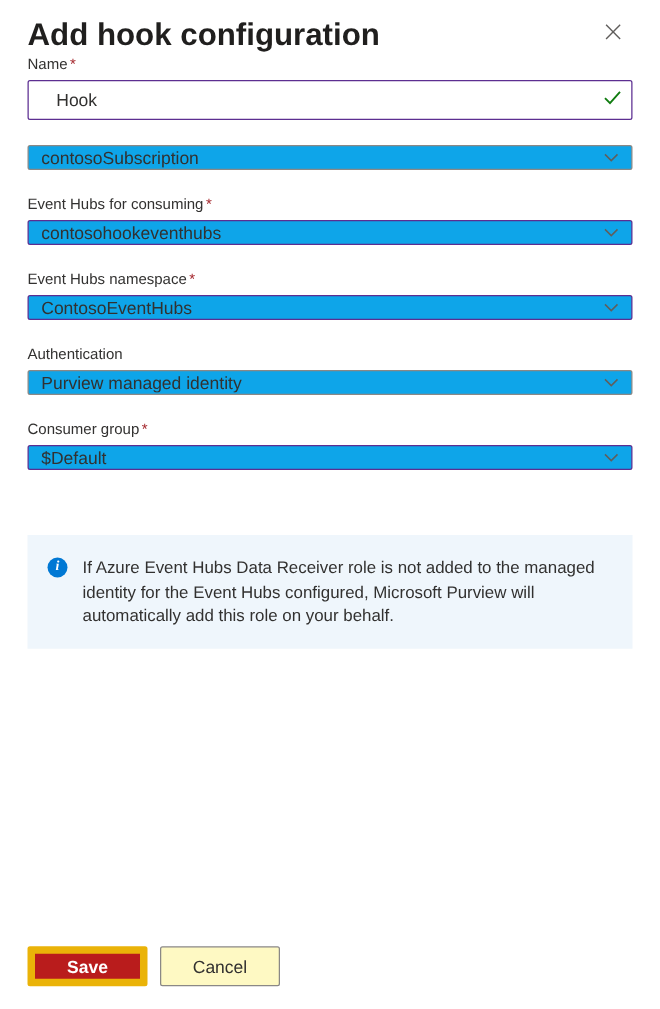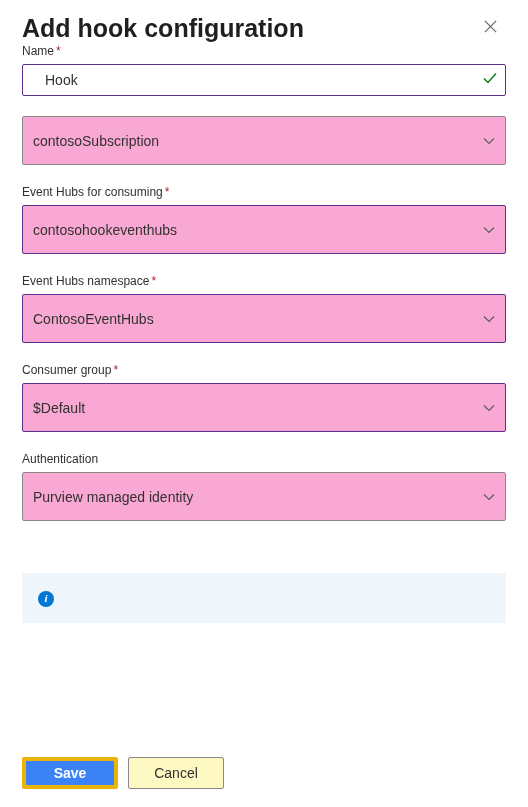--- a/index.html
+++ b/index.html
@@ -68,24 +68,24 @@
   .check-icon {
     position: absolute;
     right: 8px;
     color: #107C10;
   }
   .check-icon svg { width: 16px; height: 16px; }
   .select-wrap {
     position: relative;
     display: flex;
     align-items: center;
-    height: 49px;
+    height: 20px;
     border: 1px solid #8A8886;
     border-radius: 2px;
-    background: #f9a8d4;
+    background: #0ea5e9;
     cursor: pointer;
   }
   .select-wrap.purple-border { border-color: #5C2E91; }
   .select-value {
     flex: 1;
     padding: 0 10px;
     font-size: 14px;
     color: #323130;
     overflow: hidden;
     white-space: nowrap;
@@ -136,23 +136,23 @@
     padding: 0 18px;
     font-size: 14px;
     border-radius: 2px;
     cursor: pointer;
     display: flex;
     align-items: center;
     justify-content: center;
     font-weight: 600;
   }
   .btn-primary {
-    background: #3b82f6;
+    background: #b91c1c;
     color: #fff;
-    border: 4px solid #eab308;
+    border: 6px solid #eab308;
   }
   .btn-secondary {
     background: #fef9c3;
     color: #323130;
     border: 1px solid #8A8886;
     font-weight: 400;
   }
 </style>
 </head>
 <body>
@@ -219,48 +219,49 @@
       <div class="chevron">
         <svg viewBox="0 0 12 12" fill="none" stroke="currentColor" stroke-width="1.2">
             <polyline points="1,3.5 6,8.5 11,3.5"></polyline>
           </svg>
       </div>
     </div>
   </div>
 
   <div class="field-group">
     <div class="field-label">
+      <span>Authentication</span>
+    </div>
+    <div class="select-wrap">
+      <div class="select-value">Purview managed identity</div>
+      <div class="chevron">
+        <svg viewBox="0 0 12 12" fill="none" stroke="currentColor" stroke-width="1.2">
+            <polyline points="1,3.5 6,8.5 11,3.5"></polyline>
+          </svg>
+      </div>
+    </div>
+  </div>
+
+  <div class="field-group">
+    <div class="field-label">
       <span>Consumer group</span><span class="required-star">*</span>
     </div>
     <div class="select-wrap purple-border">
       <div class="select-value">$Default</div>
       <div class="chevron">
         <svg viewBox="0 0 12 12" fill="none" stroke="currentColor" stroke-width="1.2">
             <polyline points="1,3.5 6,8.5 11,3.5"></polyline>
           </svg>
       </div>
     </div>
   </div>
 
-  <div class="field-group">
-    <div class="field-label">
-      <span>Authentication</span>
-    </div>
-    <div class="select-wrap">
-      <div class="select-value">Purview managed identity</div>
-      <div class="chevron">
-        <svg viewBox="0 0 12 12" fill="none" stroke="currentColor" stroke-width="1.2">
-            <polyline points="1,3.5 6,8.5 11,3.5"></polyline>
-          </svg>
-      </div>
-    </div>
-  </div>
-
   <div class="info-box">
     <div class="info-icon">i</div>
+    <div>If Azure Event Hubs Data Receiver role is not added to the managed identity for the Event Hubs configured, Microsoft Purview will automatically add this role on your behalf.</div>
   </div>
 
   <div class="spacer"></div>
 
   <div class="footer">
     <div class="btn btn-primary">Save</div>
     <div class="btn btn-secondary">Cancel</div>
   </div>
 
 </div>

